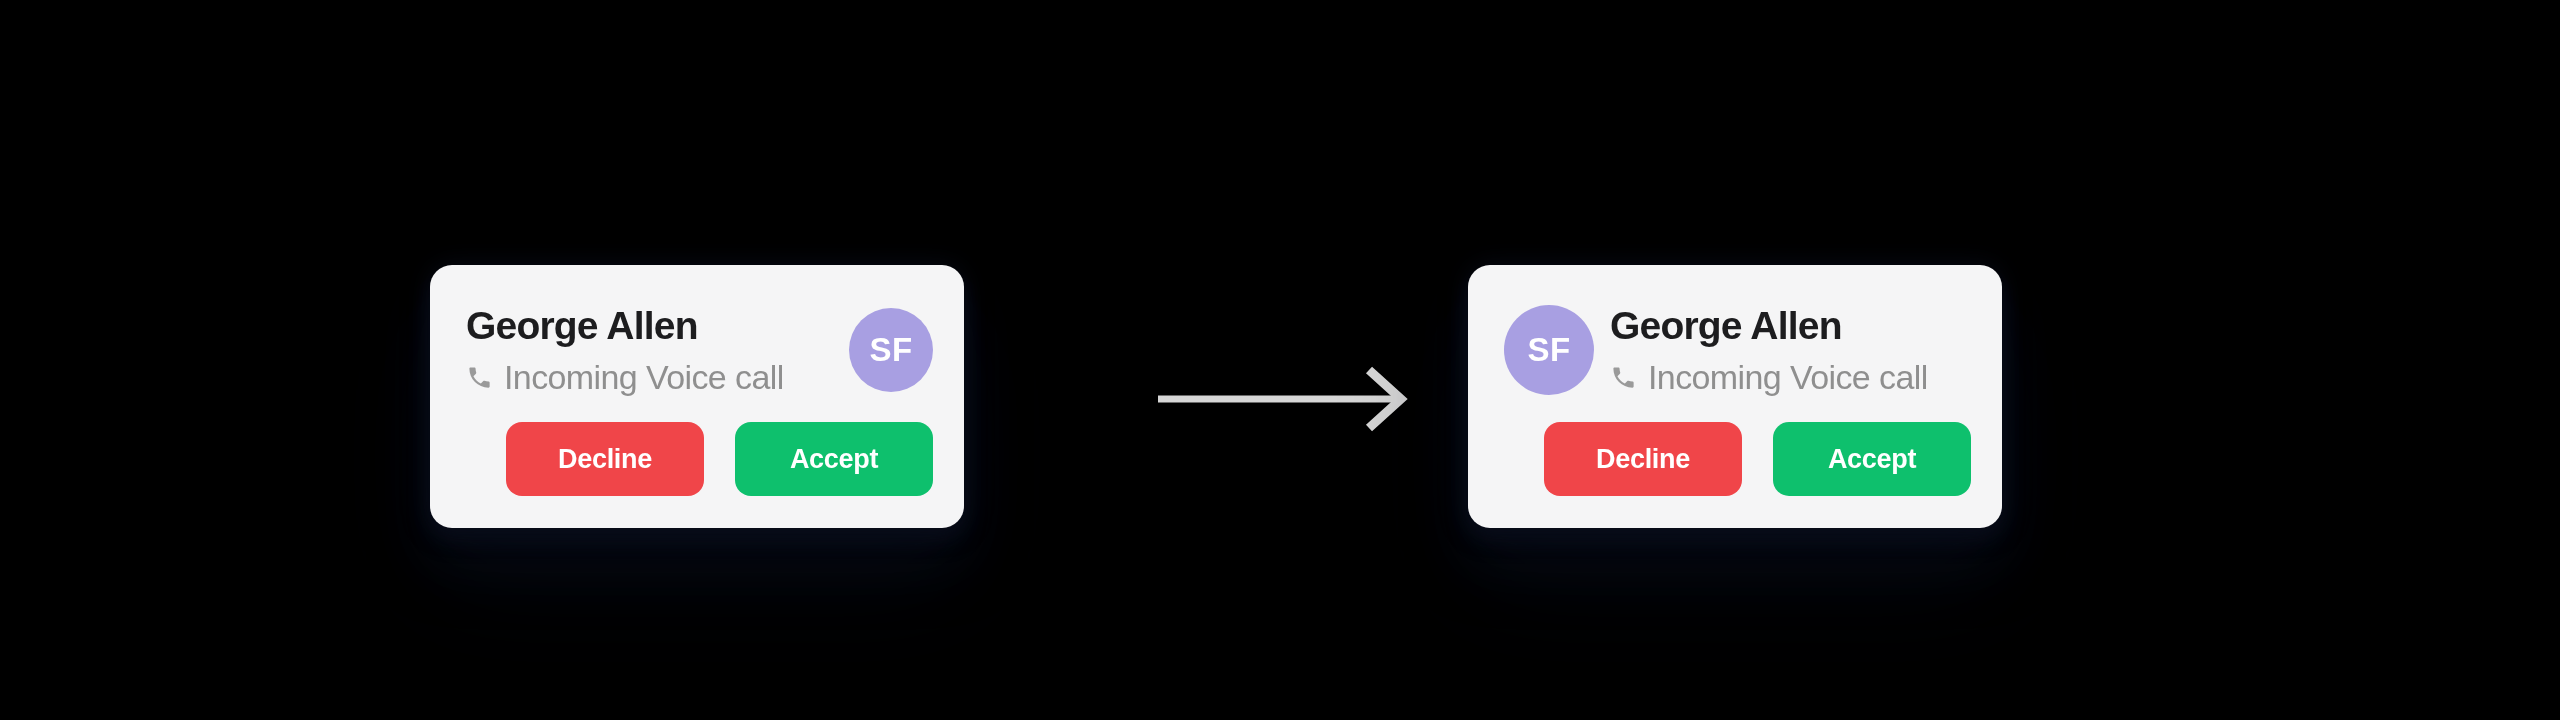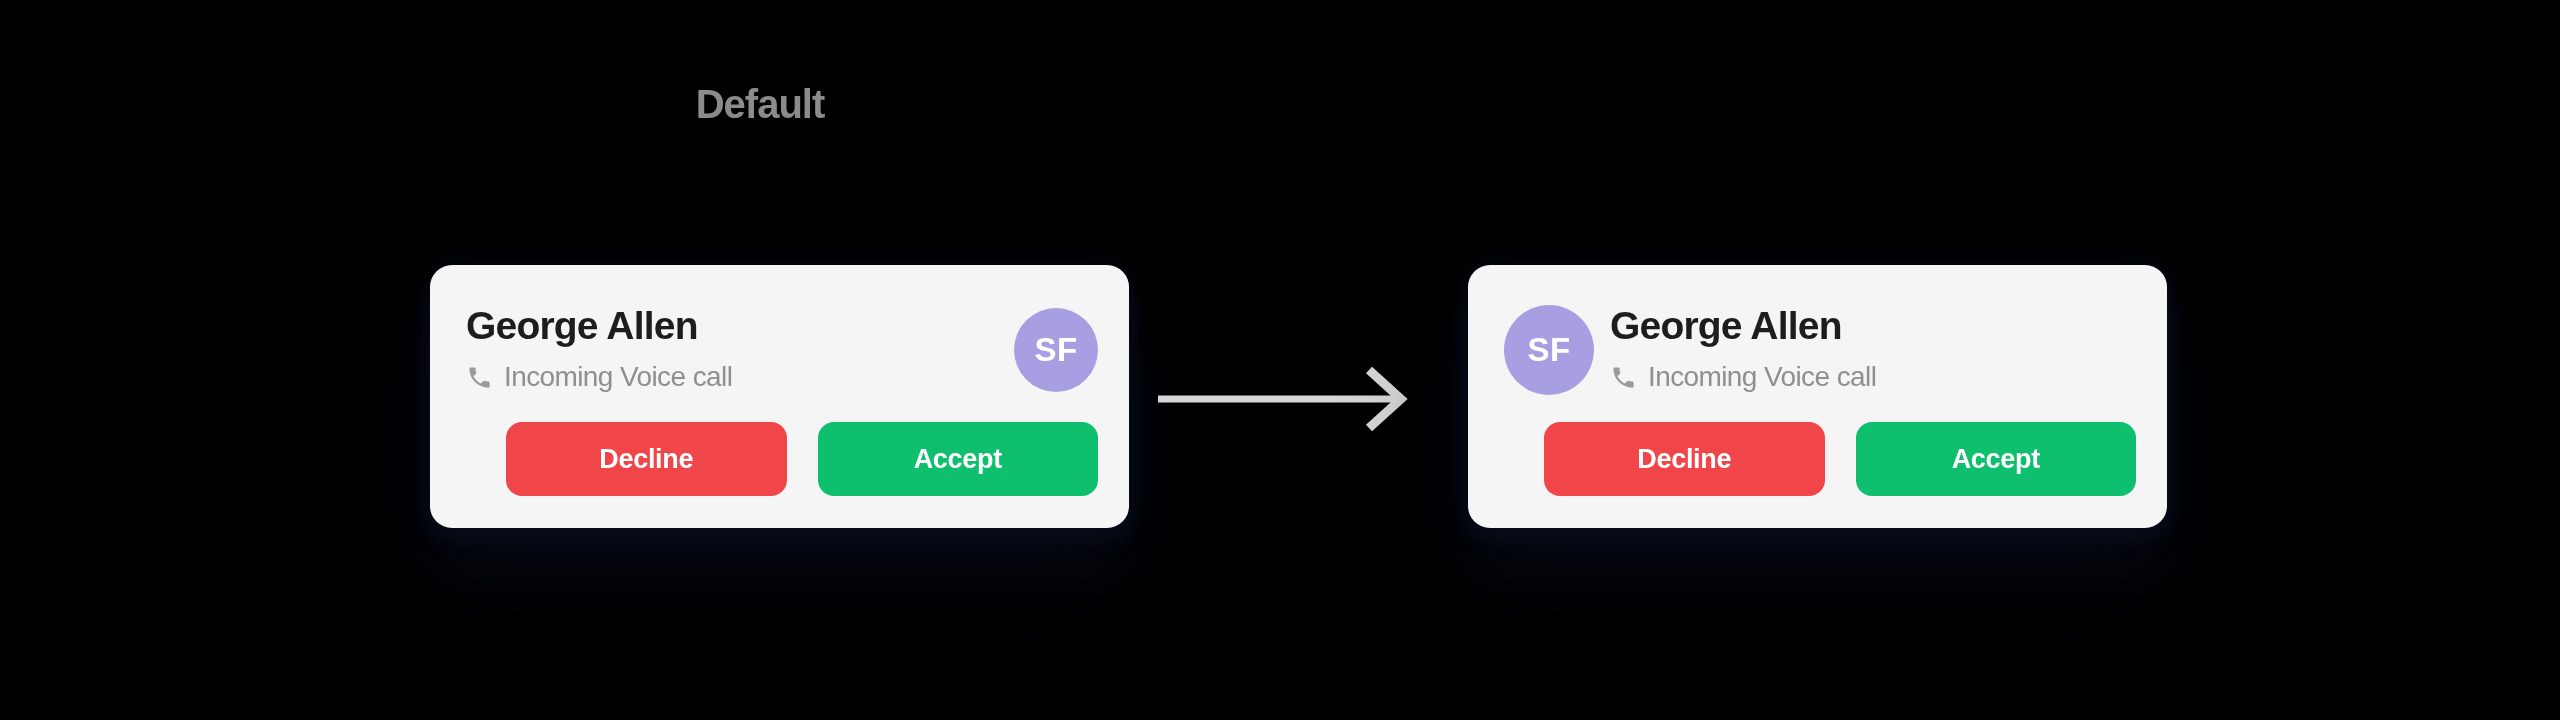--- a/index.html
+++ b/index.html
@@ -28,21 +28,21 @@
   .section-label{
     position:absolute;top:82px;width:660px;
     text-align:center;
     font-size:40px;font-weight:600;letter-spacing:-1px;
     color:var(--label-text);
   }
   .label-default{left:430px;}
   .label-custom{left:1468px;}
 
   .card{
-    position:absolute;top:265px;width:699px;height:263px;
+    position:absolute;top:265px;width:534px;height:263px;
     background:var(--card-bg);
     border-radius:22px;
     padding:38px 31px 32px 36px;
     display:flex;flex-direction:column;
     box-shadow:
       0 0 26px rgba(10,14,28,0.8),
       0 12px 20px rgba(8,12,24,0.9),
       0 32px 58px rgba(8,12,24,0.75),
       0 58px 110px rgba(8,12,24,0.55);
   }
@@ -55,21 +55,21 @@
   .caller-info{display:flex;flex-direction:column;}
   .caller-name{
     font-size:39px;font-weight:700;letter-spacing:-0.8px;
     line-height:46px;color:var(--title-text);
   }
   .call-status{
     margin-top:8px;display:flex;align-items:center;gap:11px;
     line-height:40px;
   }
   .call-status-text{
-    font-size:28px;font-weight:400;letter-spacing:-0.6px;
+    font-size:34px;font-weight:400;letter-spacing:-0.6px;
     color:var(--subtitle-text);
   }
   .phone-icon-wrap{width:27px;height:27px;display:inline-flex;flex:0 0 auto;}
   .phone-icon-wrap svg{width:27px;height:27px;fill:var(--icon-gray);}
 
   .avatar{
     width:84px;height:84px;border-radius:50%;
     background:var(--avatar);
     display:flex;align-items:center;justify-content:center;
     flex:0 0 auto;
@@ -100,21 +100,20 @@
   .btn-accept{background:var(--accept);}
 
   .arrow-svg{position:absolute;left:1150px;top:355px;}
   .arrow-svg line,.arrow-svg path{stroke:var(--arrow);}
 </style>
 </head>
 <body>
 
 <div class="stage">
 
-  <div class="section-label label-default">Default</div>
 
 
   <div class="card card-default">
     <div class="card-header">
       <div class="caller-info">
         <div class="caller-name">George Allen</div>
         <div class="call-status">
           <span class="phone-icon-wrap">
             <svg viewBox="0 0 24 24" aria-hidden="true">
                 <path d="M6.62 10.79c1.44 2.83 3.76 5.14 6.59 6.59l2.2-2.2c.27-.27.67-.36 1.02-.24 1.12.37 2.33.57 3.57.57.55 0 1 .45 1 1V20c0 .55-.45 1-1 1-9.39 0-17-7.61-17-17 0-.55.45-1 1-1h3.5c.55 0 1 .45 1 1 0 1.25.2 2.45.57 3.57.11.35.03.74-.25 1.02l-2.2 2.2z"></path>

